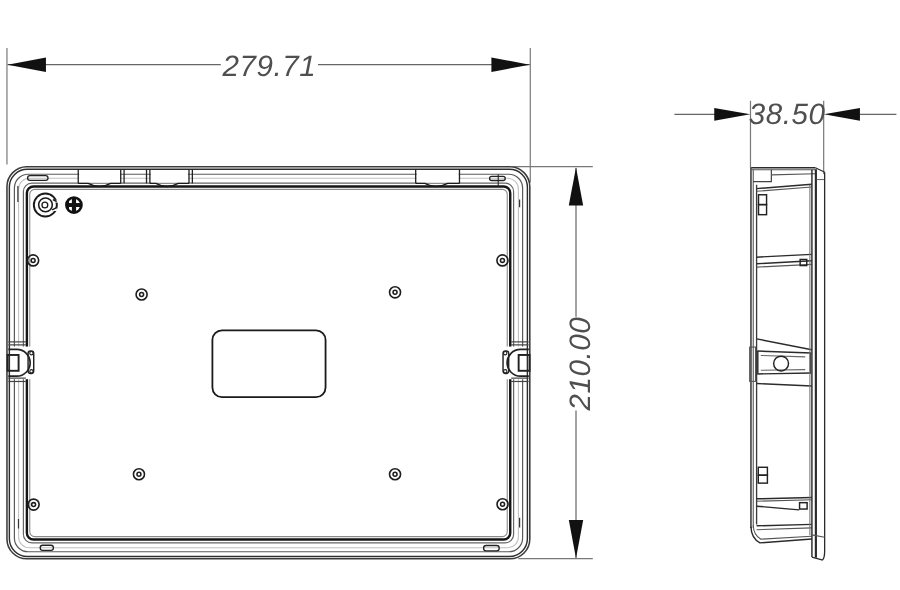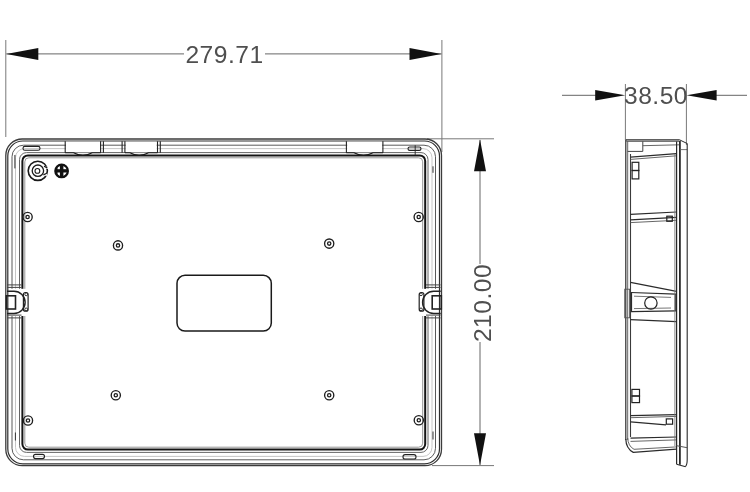--- a/index.html
+++ b/index.html
@@ -1,16 +1,16 @@
 <!DOCTYPE html>
 <html><head>
 <meta charset="utf-8">
 <style>
   html,body{margin:0;padding:0;background:#ffffff;}
-  .wrap{width:750px;height:492px;position:relative;overflow:hidden;background:#fff;}
+  .wrap{width:750px;height:492px;position:relative;overflow:hidden;background:#fff;font-style:italic;}
   text{font-family:"Liberation Sans",sans-serif;fill:#4f4f4f;}
 </style>
 </head>
 <body>
 <div class="wrap">
 <svg width="750" height="492" viewBox="0 0 750 492" xmlns="http://www.w3.org/2000/svg">
 
 <g fill="none" stroke="#666" stroke-width="1">
   <line x1="5.8" y1="40" x2="5.8" y2="137" stroke="#787878"></line>
   <line x1="441.9" y1="40" x2="441.9" y2="152" stroke="#787878"></line>

